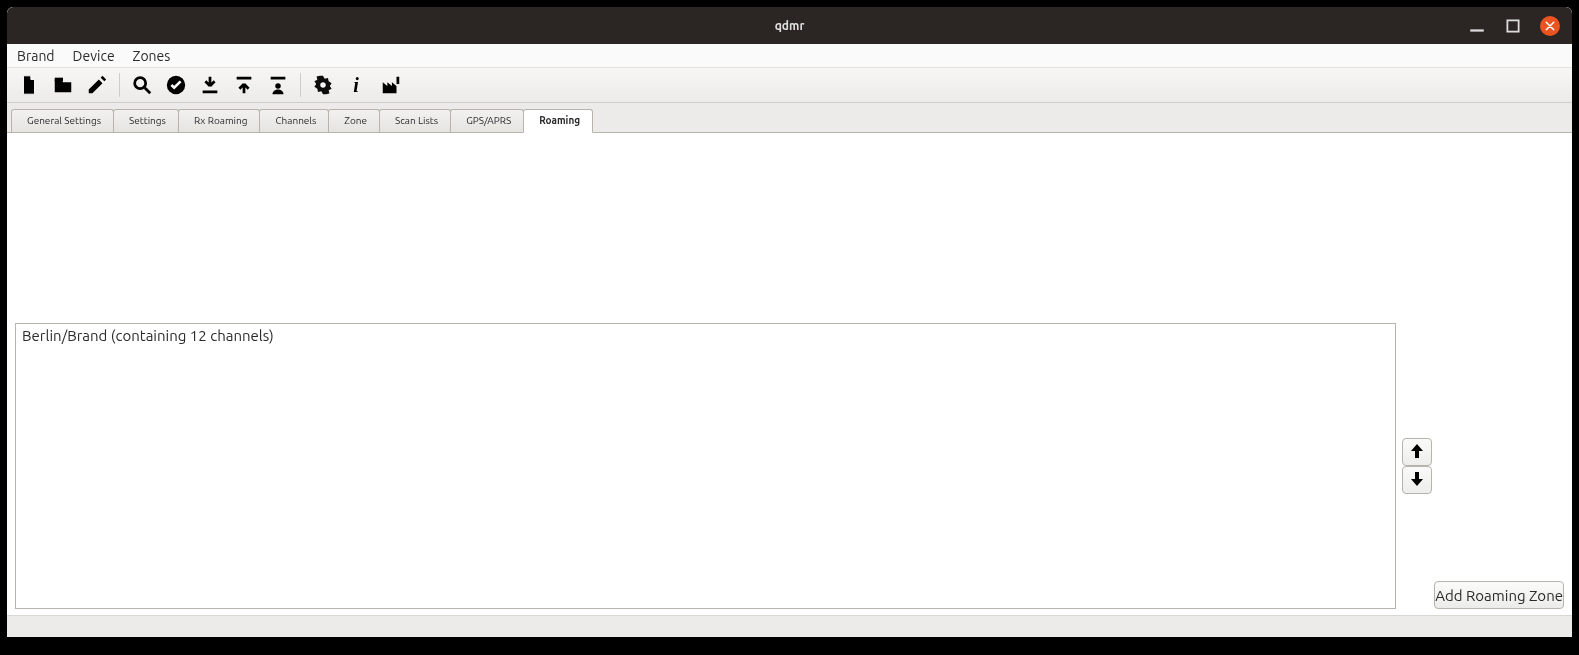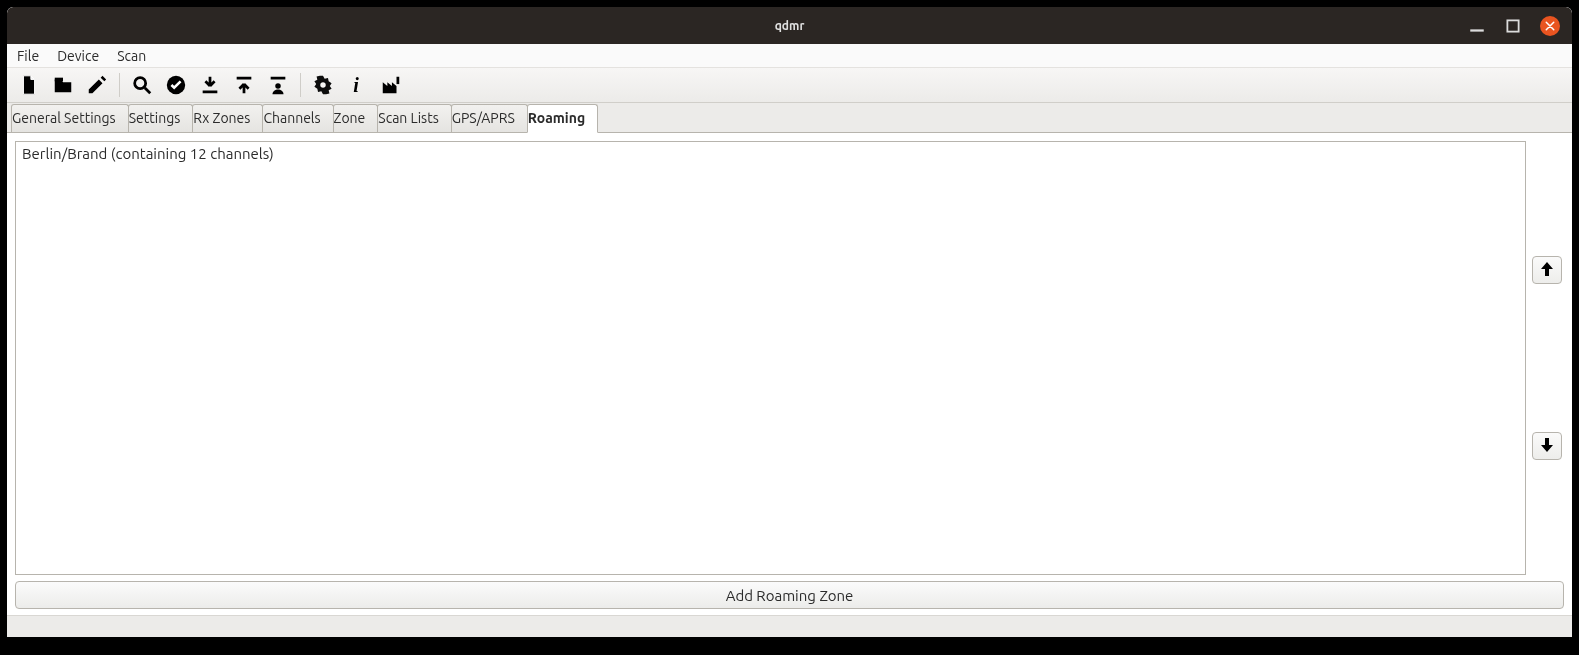--- a/index.html
+++ b/index.html
@@ -99,44 +99,45 @@
     display: flex;
     align-items: flex-end;
     background: #ecebe9;
     padding: 4px 4px 0 4px;
     gap: 0;
     border-bottom: 1px solid #b7b4ad;
     flex: 0 0 auto;
     height: 30px;
   }
   .tab {
-    padding: 5px 12px 6px 0;
+    padding: 5px 12px 6px 15px;
     border: 1px solid #b7b4ad;
     border-bottom: none;
     background: linear-gradient(#f2f1ef, #e5e4e1);
     margin-right: -1px;
-    font-size: 14px;
+    font-size: 10px;
     position: relative;
     border-radius: 3px 3px 0 0;
   }
   .tab.active {
     background: #ffffff;
     border-bottom: 1px solid #ffffff;
     margin-bottom: -1px;
     z-index: 2;
     font-weight: bold;
   }
   
   .content-wrap {
     flex: 1 1 auto;
     background: #ffffff;
     display: flex;
-    flex-direction: column;
+    flex-direction: row;
     padding: 8px 8px 6px 8px;
     position: relative;
+    align-items: flex-end;
   }
   .list-and-side {
     flex: 1 1 auto;
     display: flex;
     gap: 6px;
     min-height: 0;
   }
   .listbox {
     flex: 1 1 auto;
     border: 1px solid #b7b4ad;
@@ -204,23 +205,23 @@
       </div>
       <div class="win-btn win-close">
         <svg viewBox="0 0 16 16" width="12" height="12">
             <path d="M3 3 L13 13 M13 3 L3 13" stroke="#fff" stroke-width="2" stroke-linecap="round"></path>
           </svg>
       </div>
     </div>
   </div>
 
   <div class="menubar">
-    <span class="menu-item">File</span>
+    <span class="menu-item">Brand</span>
     <span class="menu-item">Device</span>
-    <span class="menu-item">Scan</span>
+    <span class="menu-item">Zones</span>
   </div>
 
   <div class="toolbar">
     <div class="tool-btn">
       <svg viewBox="0 0 24 24">
           <path fill="#000" d="M6 2h8l4 4v16H6z M14 2v4h4" stroke="#fff" stroke-width="1"></path>
         </svg>
     </div>
     <div class="tool-btn">
       <svg viewBox="0 0 24 24">
@@ -282,21 +283,21 @@
       <svg viewBox="0 0 24 24">
           <path fill="#000" d="M3 21V9l5 4V9l5 4V9l5 4v8z"></path>
           <rect x="18" y="3" width="3" height="8" fill="#000"></rect>
         </svg>
     </div>
   </div>
 
   <div class="tabbar">
     <div class="tab">General Settings</div>
     <div class="tab">Settings</div>
-    <div class="tab">Rx Zones</div>
+    <div class="tab">Rx Roaming</div>
     <div class="tab">Channels</div>
     <div class="tab">Zone</div>
     <div class="tab">Scan Lists</div>
     <div class="tab">GPS/APRS</div>
     <div class="tab active">Roaming</div>
   </div>
 
   <div class="content-wrap">
     <div class="list-and-side">
       <div class="listbox">

